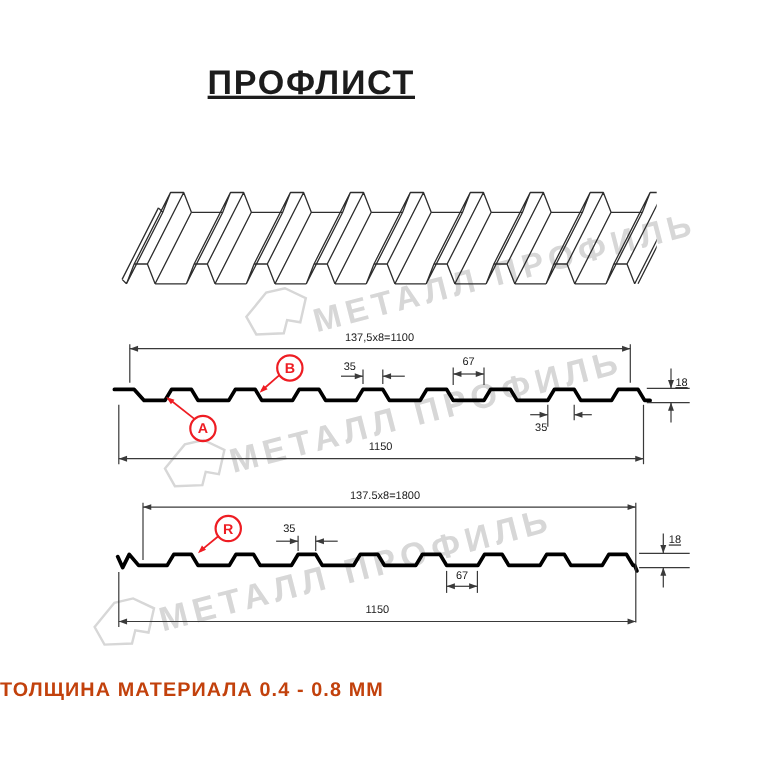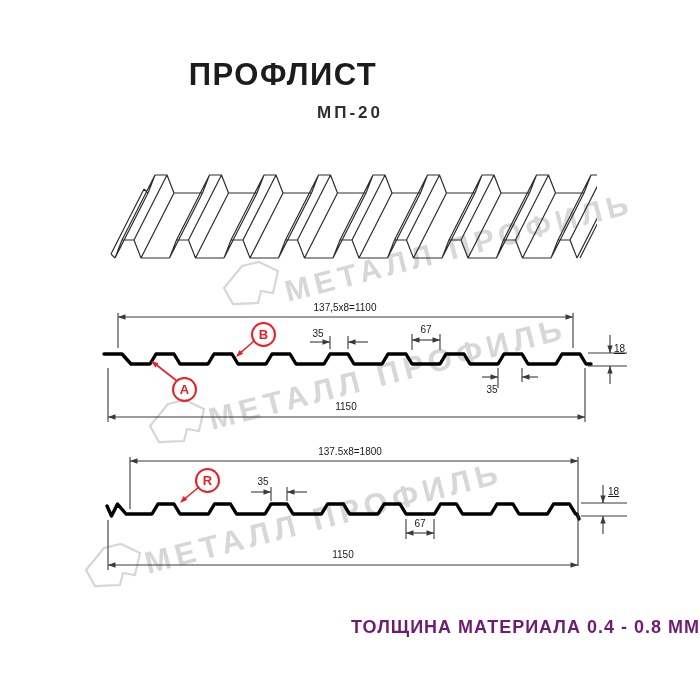--- a/index.html
+++ b/index.html
@@ -1,25 +1,25 @@
 <!DOCTYPE html>
 <html><head>
 <meta charset="utf-8">
 <style>
   html,body{margin:0;padding:0;}
   body{width:700px;height:700px;position:relative;background:#ffffff;
        font-family:"Liberation Sans", sans-serif;overflow:hidden;}
   .stage{position:absolute;inset:0;width:700px;height:700px;}
   svg.linework{position:absolute;left:0;top:0;}
   .page-title{position:absolute;left:0;top:57px;width:566px;text-align:center;
-      font-size:31px;font-weight:bold;letter-spacing:1.5px;color:#1c1c1c;}
+      font-size:31px;font-weight:bold;letter-spacing:1.5px;color:#1c1c1c;text-decoration:underline;}
   .page-subtitle{position:absolute;left:0;top:103px;width:700px;text-align:center;
       font-size:17px;font-weight:bold;letter-spacing:3px;color:#2e2e2e;}
-  .page-footer{position:absolute;left:0;top:617px;width:700px;text-align:right;
-      font-size:18px;font-weight:bold;letter-spacing:1px;color:#701a75;}
+  .page-footer{position:absolute;left:0;top:617px;width:700px;text-align:left;
+      font-size:18px;font-weight:bold;letter-spacing:1px;color:#c2410c;}
   .dimtext{position:absolute;font-size:10px;color:#1a1a1a;white-space:nowrap;
       transform:translateX(-50%);line-height:16px;}
   .dimtext.anchor-left{transform:none;text-decoration:underline;}
   .circ{position:absolute;width:21px;height:21px;border:2px solid #ee1d23;border-radius:50%;
       color:#ee1d23;font-size:13px;font-weight:bold;display:flex;align-items:center;
       justify-content:center;background:rgba(255,255,255,.0);}
 </style>
 </head>
 <body>
 
@@ -120,21 +120,20 @@
         <line x1="177" y1="381" x2="154" y2="363"></line>
         <polygon points="151,361 155.4,367.6 158.6,363.3" stroke="none"></polygon>
         <line x1="254" y1="341" x2="238" y2="355"></line>
         <polygon points="236,357 243.3,353.8 239.6,349.9" stroke="none"></polygon>
         <line x1="199" y1="487" x2="182" y2="501"></line>
         <polygon points="180,503 187.3,499.8 183.6,495.9" stroke="none"></polygon>
       </g>
   </svg>
 
   <div class="page-title">ПРОФЛИСТ</div>
-  <div class="page-subtitle">МП-20</div>
 
   <div class="dimtext" style="left:345px;top:300px">137,5x8=1100</div>
   <div class="dimtext" style="left:318px;top:326px">35</div>
   <div class="dimtext" style="left:426px;top:322px">67</div>
   <div class="dimtext anchor-left" style="left:614px;top:341px">18</div>
   <div class="dimtext" style="left:492px;top:382px">35</div>
   <div class="dimtext" style="left:346px;top:399px">1150</div>
 
   <div class="dimtext" style="left:350px;top:444px">137.5x8=1800</div>
   <div class="dimtext" style="left:263px;top:474px">35</div>

